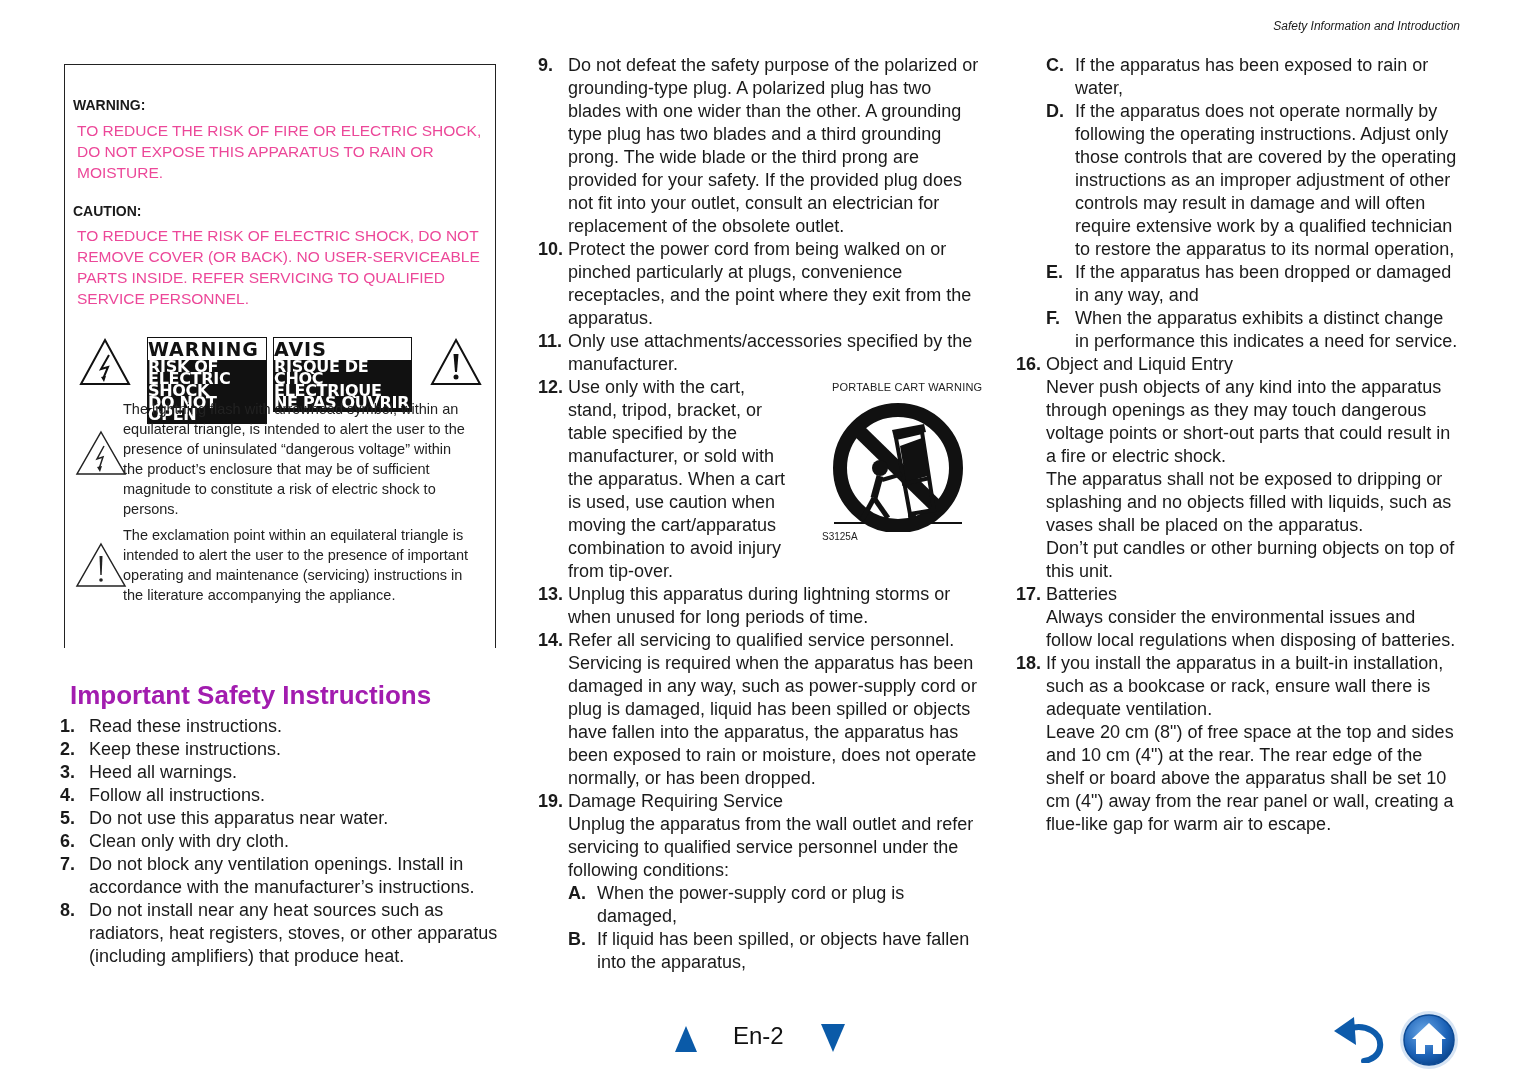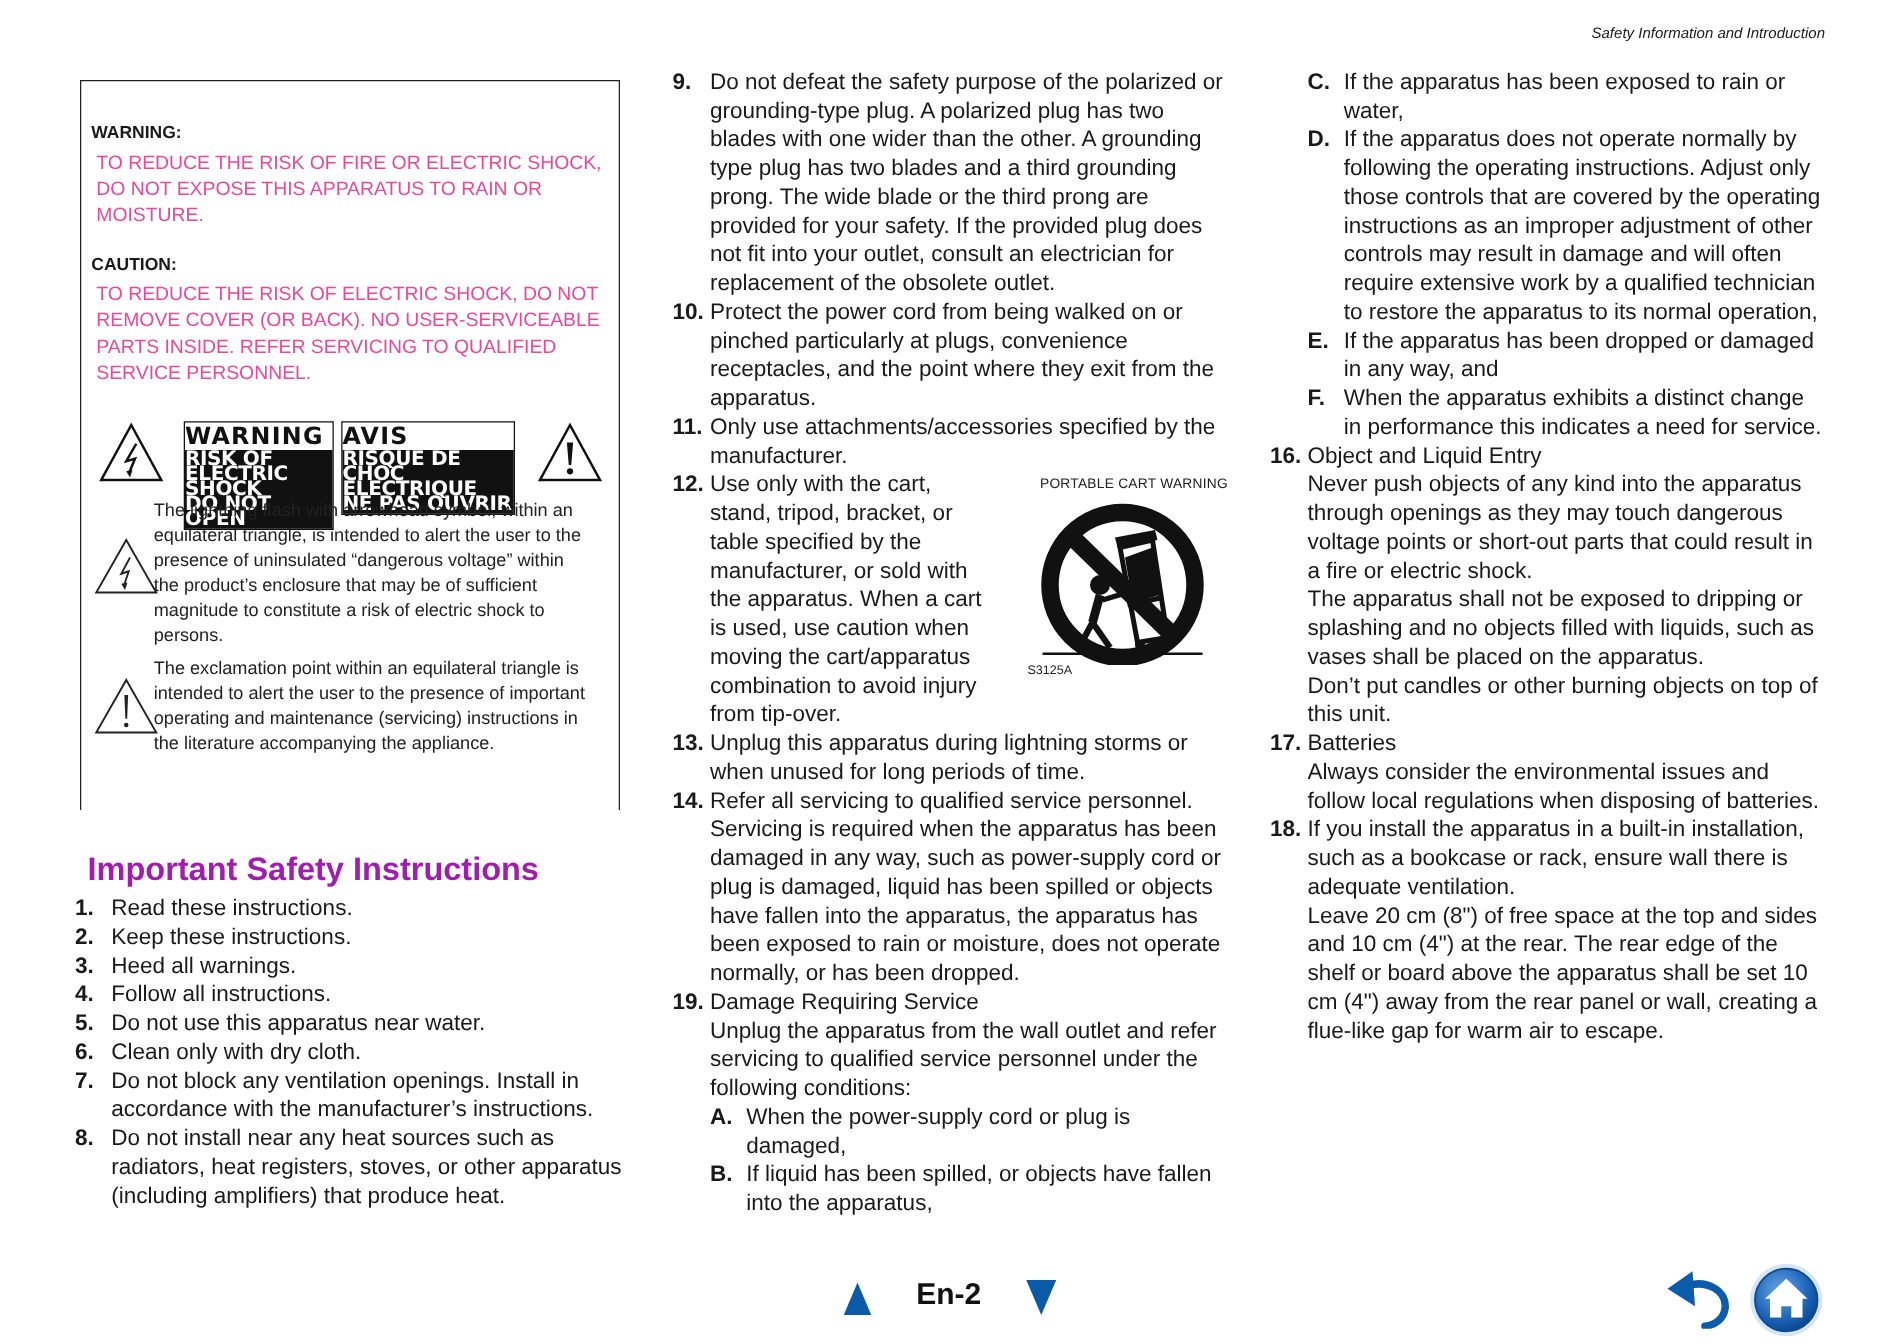--- a/index.html
+++ b/index.html
@@ -40,21 +40,21 @@
   .sub { display: flex; }
   .sub .let { font-weight: bold; width: 29px; flex: 0 0 auto; }
   .sub .body { flex: 1 1 auto; }
 
   .cart-wrap { position: absolute; left: 812px; top: 380px; width: 175px; height: 165px; }
   .cart-label { position: absolute; left: 20px; top: 1px; font-size: 11px; color: #222; letter-spacing: 0.2px; }
   .cart-code { position: absolute; left: 10px; top: 151px; font-size: 10px; color: #222; }
 
   
   .footer { position: absolute; left: 0; top: 1010px; width: 1518px; height: 60px; }
-  .page-num { position: absolute; left: 733px; top: 12px; font-size: 24px; font-weight: bold; color: #111; }
+  .page-num { position: absolute; left: 733px; top: 12px; font-size: 24px; font-weight: normal; color: #111; }
   .nav-up { position: absolute; left: 674px; top: 15px; cursor: pointer; }
   .nav-down { position: absolute; left: 820px; top: 13px; cursor: pointer; }
   .back-btn { position: absolute; left: 1332px; top: 5px; cursor: pointer; }
   .home-btn { position: absolute; left: 1398px; top: 0; cursor: pointer; }
 </style>
 </head>
 <body>
 
 <div class="header-title">Safety Information and Introduction</div>
 

